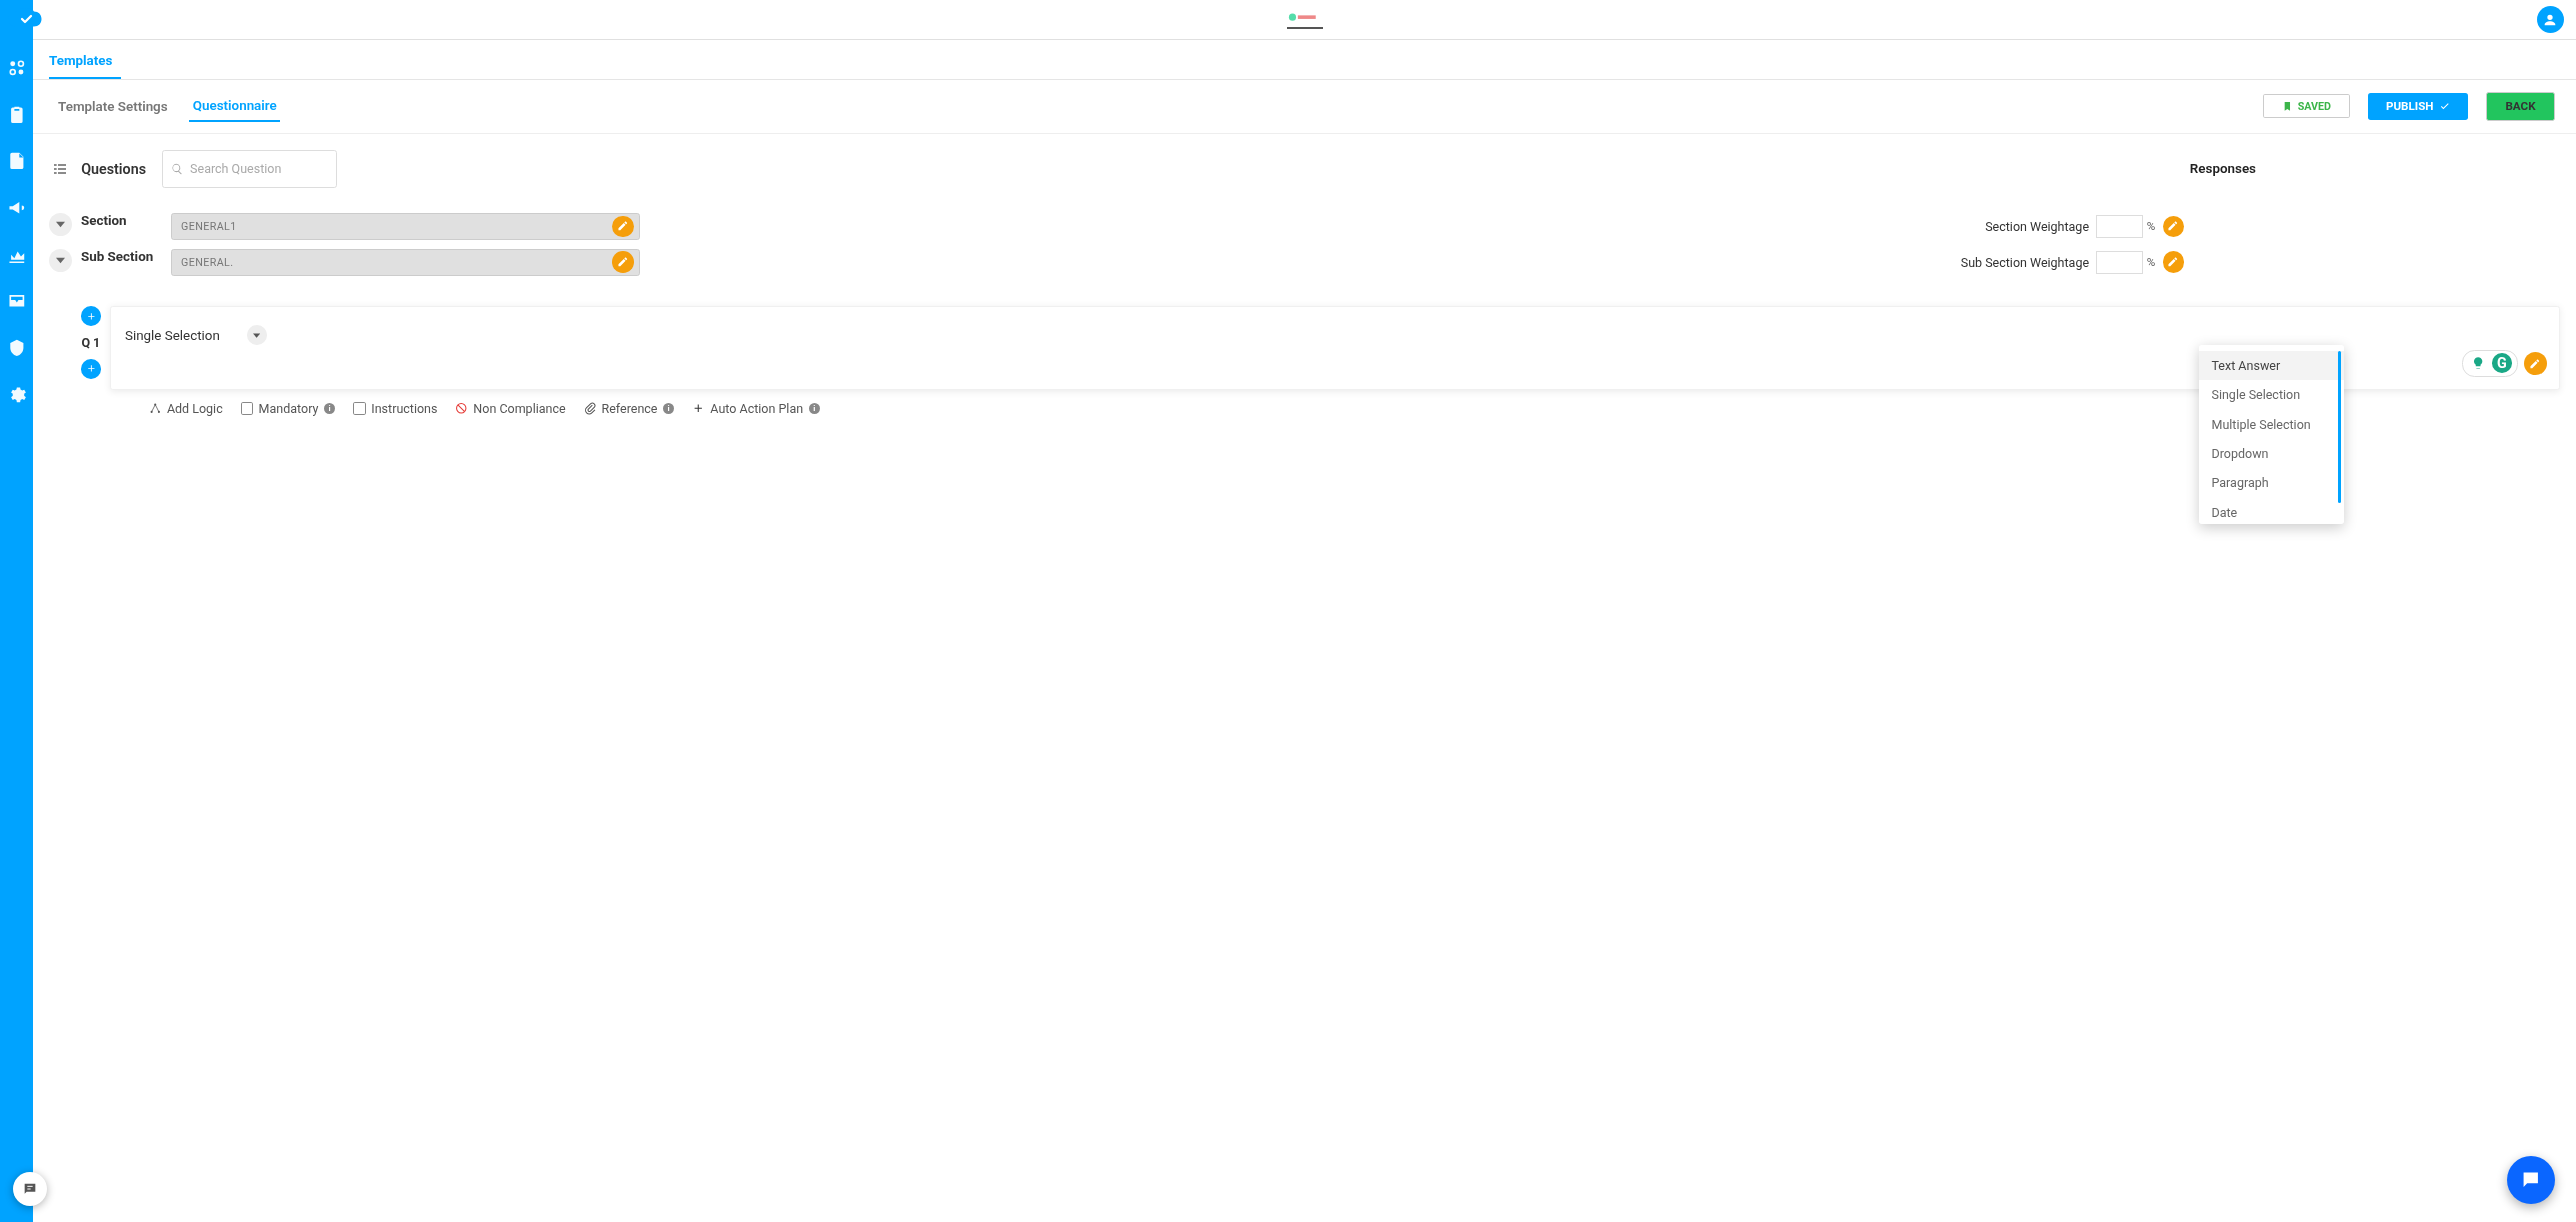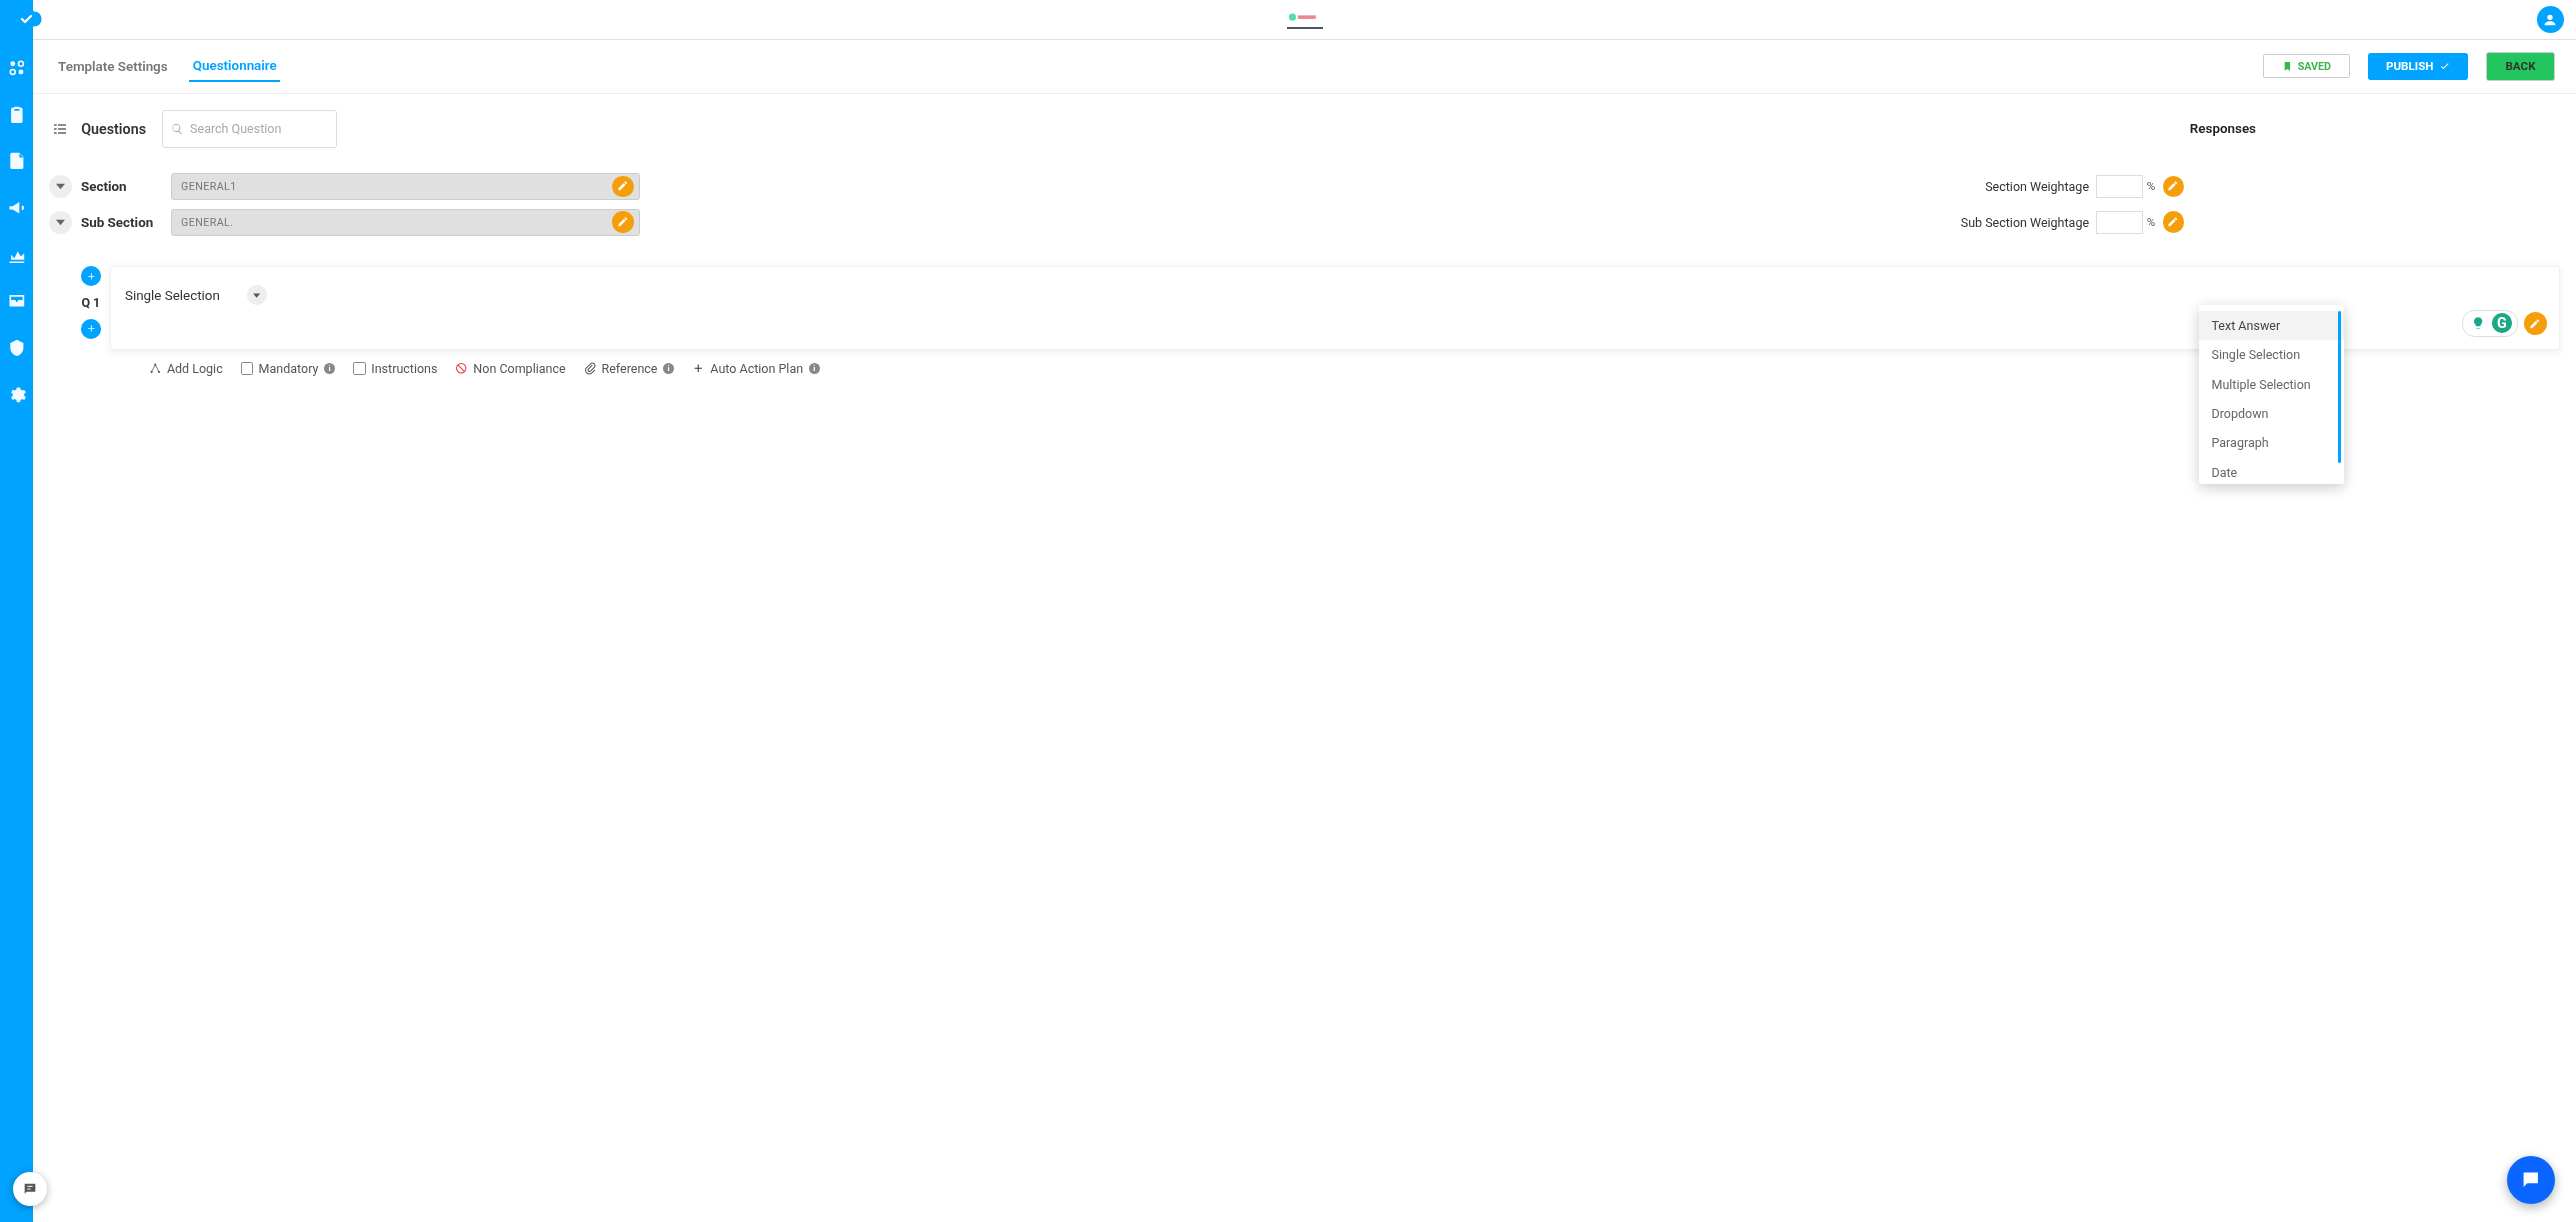--- a/index.html
+++ b/index.html
@@ -47,21 +47,21 @@
 .list-icon-btn svg{width:16px;height:16px; fill:#666;}
 .questions-title { font-size:14.3px; font-weight:600; color:#333;}
 .search-wrap { position:relative; margin-left:5.4px;}
 .search-wrap svg { position:absolute; left:9px; top:50%; transform:translateY(-50%); width:12.5px; height:12.5px; fill:#aaa;}
 .search-input { width:175px; height:38px; border:0.9px solid #ddd; border-radius:2.7px; padding:0 9px 0 27px; font-size:12.5px; color:#555; }
 .search-input::placeholder{color:#aaa;}
 .responses-title { margin-left:auto; font-size:13.4px; font-weight:600; color:#222; padding-right: 304px;}
 
 
 .section-block { margin-top:25px; display:flex; flex-direction:column; gap:5.4px; }
-.section-row { display:flex; align-items:center; gap:9px; padding: 0 0 3.6px 0;}
+.section-row { display:flex; gap:9px; padding: 0 0 3.6px 0;}
 .circle-toggle { width:23px; height:23px; border-radius:50%; background:#eee; display:flex; align-items:center; justify-content:center; cursor:pointer;}
 .circle-toggle svg{width:9px;height:9px;fill:#666;}
 .section-label { width:81px; font-size:13.4px; font-weight:700; color:#333;}
 .section-input-wrap { width:469px; display:flex; align-items:center; background:#e0e0e0; border:0.9px solid #ccc; border-radius:2.7px; padding:0 5.4px 0 9px; height:27px;}
 .section-input { flex:1; border:none; background:transparent; font-size:10.7px; letter-spacing:0.4px; color:#777; outline:none;}
 .orange-circle { width:23px; height:23px; border-radius:50%; background:#F59E0B; display:flex;align-items:center;justify-content:center; cursor:pointer;}
 .orange-circle.small{width:21.5px;height:21.5px;}
 .orange-circle svg{width:11.6px;height:11.6px;fill:#fff;}
 .weightage-area { margin-left:auto; display:flex; align-items:center; gap:7.2px; padding-right:376px;}
 .weightage-label{ font-size:12.5px; color:#333;}
@@ -174,20 +174,23 @@
             <rect x="12" y="6" width="20" height="4" fill="#E88"></rect>
           </svg>
       </div>
       <div class="avatar">
         <svg viewBox="0 0 24 24">
             <path d="M12 12a4 4 0 100-8 4 4 0 000 8zm0 2c-4 0-8 2-8 5v1h16v-1c0-3-4-5-8-5z"></path>
           </svg>
       </div>
     </div>
 
+    <div class="tab-row-1">
+      <div class="tab active">Templates</div>
+    </div>
 
     <div class="tab-row-2">
       <div class="subtab">Template Settings</div>
       <div class="subtab active">Questionnaire</div>
       <div class="spacer"></div>
       <div class="saved-badge">
         <svg viewBox="0 0 24 24">
             <path d="M6 2h12v20l-6-4-6 4V2z"></path>
           </svg>
         <span>SAVED</span>

